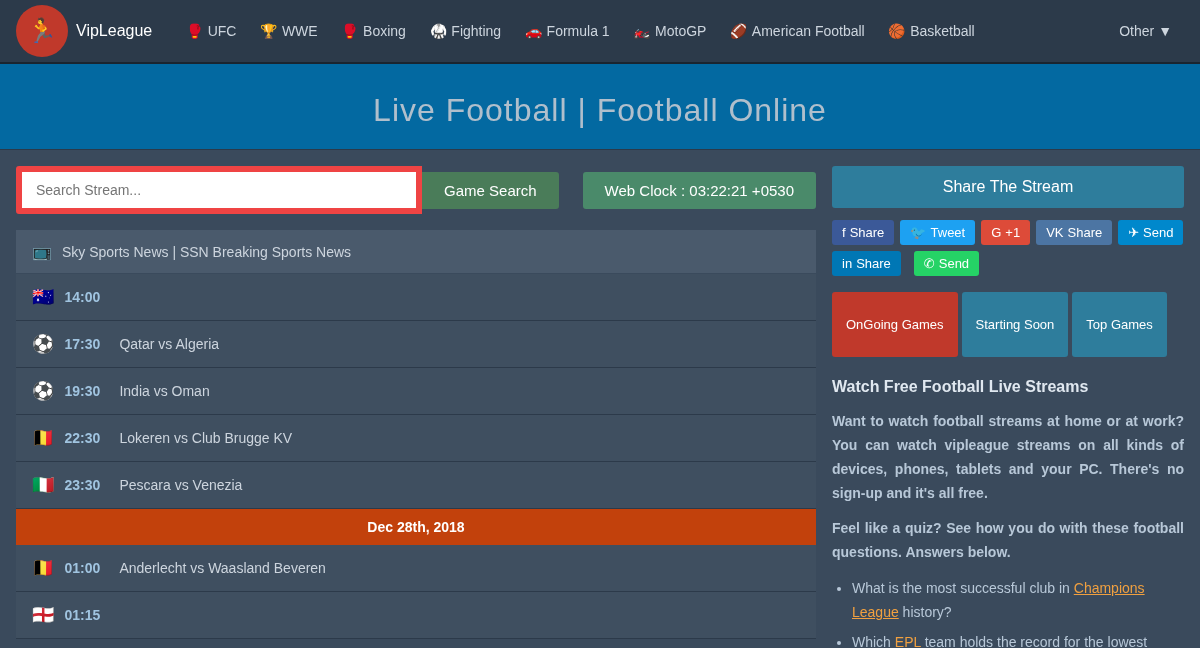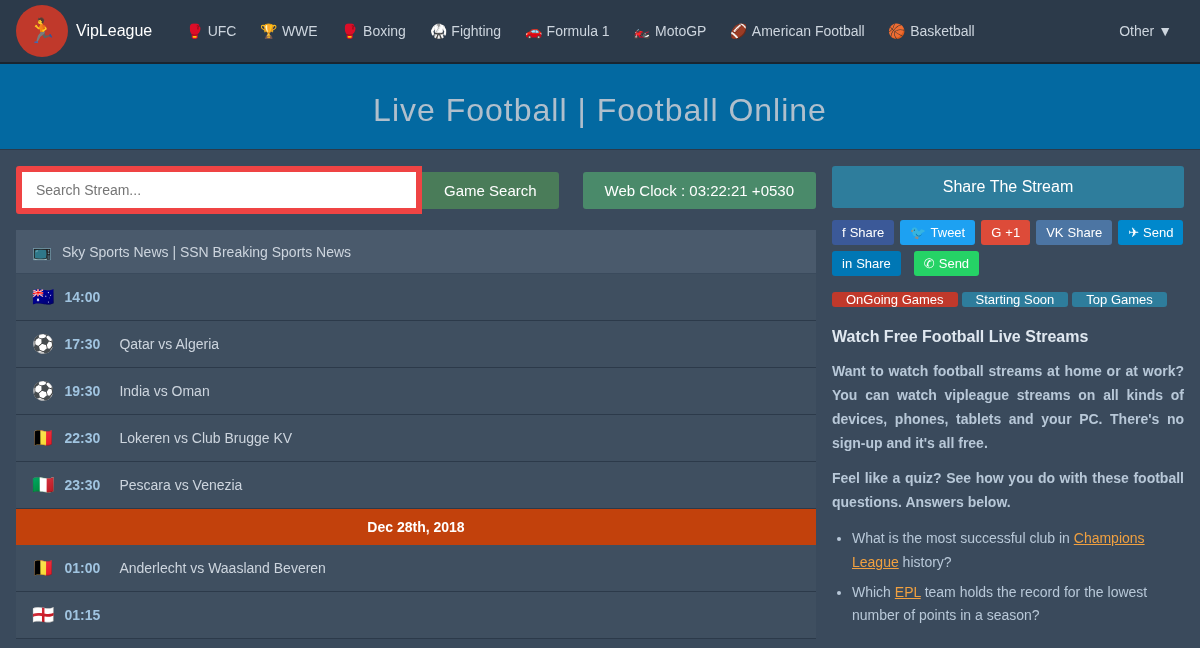--- a/index.html
+++ b/index.html
@@ -217,21 +217,21 @@
       margin-bottom: 16px;
     }
 
     
     .tabs-row {
       display: flex;
       gap: 4px;
       margin-bottom: 16px;
     }
     .tab-btn {
-      padding: 0 14px;
+      padding: 25px 14px;
       border: none;
       border-radius: 3px;
       cursor: pointer;
       font-size: 13px;
       color: #fff;
     }
     .tab-btn.active { background: #c0392b; }
     .tab-btn.inactive { background: #2e7d9c; }
 
     

